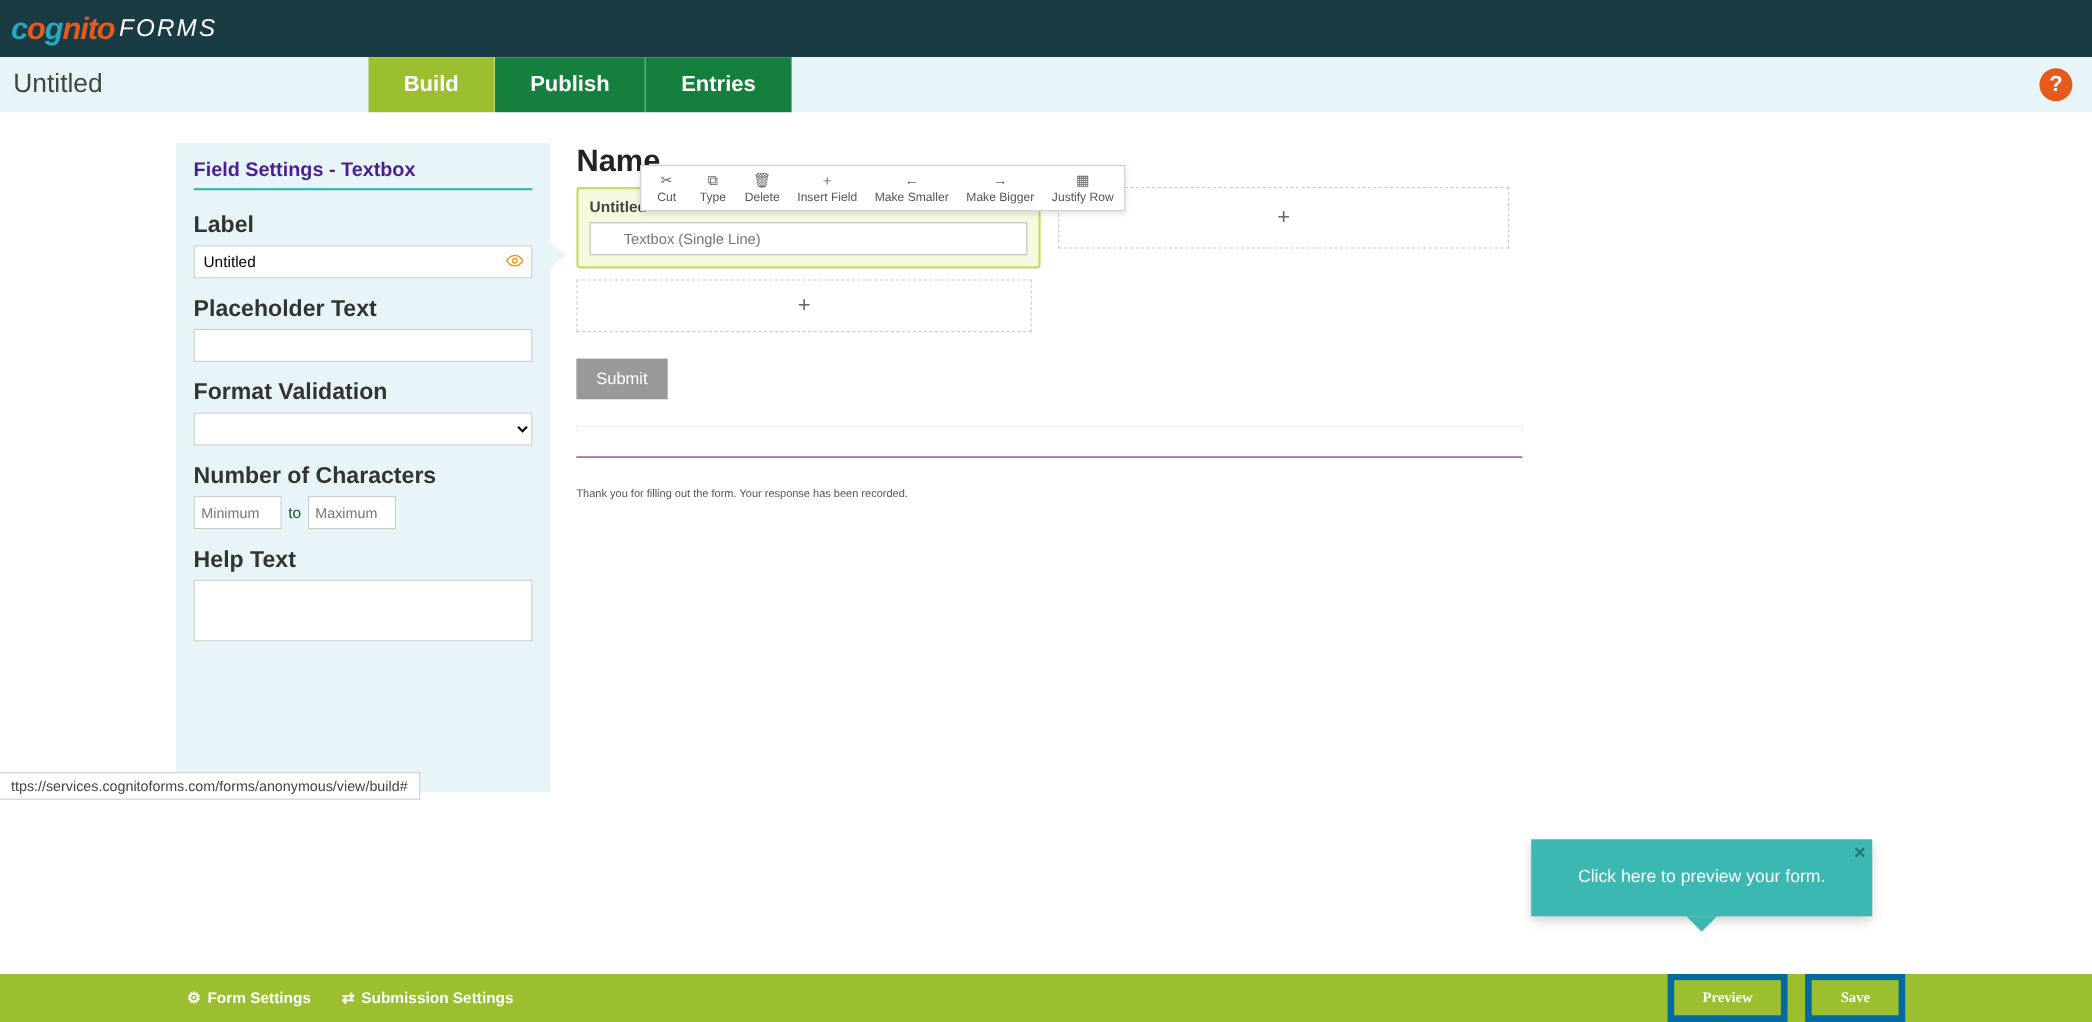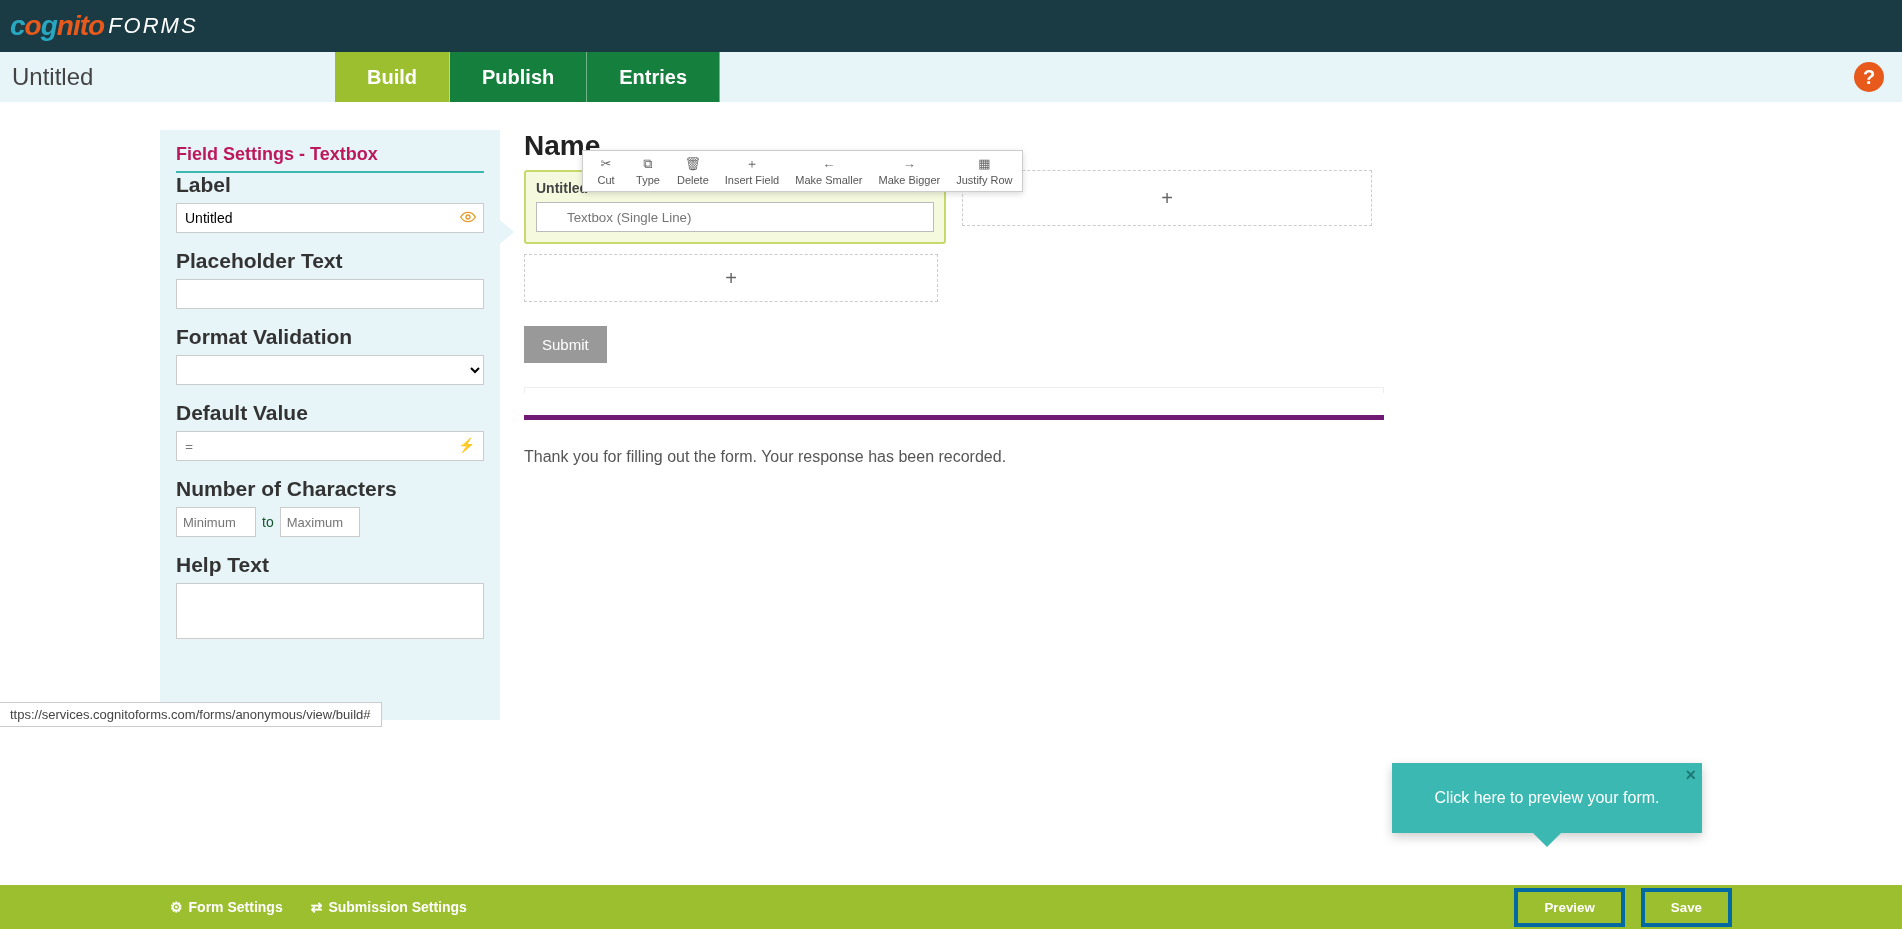--- a/index.html
+++ b/index.html
@@ -14,21 +14,21 @@
   .nav-title { font-size:24px; color:#444; font-family: 'Trebuchet MS', sans-serif; padding:0 12px; flex:0 0 335px; }
   .nav-tabs { display:flex; height:100%; }
   .nav-tab { display:flex; align-items:center; justify-content:center; padding:0 32px; font-size:20px; font-weight:600; font-family:'Trebuchet MS',sans-serif; color:#fff; cursor:pointer; border-right:1px solid rgba(255,255,255,0.4); }
   .nav-tab.build { background:#9bbf2e; }
   .nav-tab.pub, .nav-tab.ent { background:#15803d; }
   .help-badge { position:absolute; right:18px; top:10px; width:30px; height:30px; border-radius:50%; background:#e85a1c; color:#fff; font-weight:bold; font-size:20px; display:flex; align-items:center; justify-content:center; cursor:pointer; }
 
   .content { display:flex; padding:28px 0 0 160px; position:relative; height:618px; }
 
   .sidebar { width:340px; background:#e7f5f8; padding:14px 16px 8px 16px; position:relative; }
-  .sidebar-title { font-size:18px; font-weight:600; color:#be185d; font-family:'Trebuchet MS',sans-serif; padding-bottom:6px; border-bottom:2px solid #3bb8b1; margin-bottom:0; }
+  .sidebar-title { font-size:18px; font-weight:600; color:#4c1d95; font-family:'Trebuchet MS',sans-serif; padding-bottom:6px; border-bottom:2px solid #3bb8b1; margin-bottom:20px; }
   .field-group { margin-bottom:16px; }
   .field-label { font-weight:600; font-size:21px; color:#333; font-family:'Trebuchet MS',sans-serif; margin-bottom:6px; display:block; }
   .text-input { width:100%; height:30px; border:1px solid #ccc; background:#fff; padding:4px 28px 4px 8px; font-size:14px; }
   .label-wrap { position:relative; }
   .eye-icon { position:absolute; right:8px; top:6px; color:#e59a2a; cursor:pointer; }
   .radio-row { display:flex; align-items:center; margin-bottom:4px; }
   .radio-row input { margin-right:6px; accent-color:#9bbf2e; }
   .select-input { width:100%; height:30px; border:1px solid #ccc; background:#fff; padding:3px 6px; }
   .default-wrap { position:relative; }
   .default-input { width:100%; height:30px; border:1px solid #ccc; background:#fff; padding:4px 28px 4px 8px; color:#999; font-style:italic; }
@@ -46,37 +46,37 @@
   .selected-field { border:2px solid #c7d96a; background:#f5fadf; border-radius:3px; padding:8px 10px 10px 10px; width:422px; position:relative; }
   .sel-label { font-size:14px; color:#444; font-weight:600; font-family:'Trebuchet MS',sans-serif; margin-bottom:6px; }
   .sel-input { width:100%; height:30px; border:1px solid #bbb; background:#fff; padding:4px 8px 4px 30px; color:#aaa; position:relative; }
   .sel-input-wrap { position:relative; }
   .sel-input-icon { position:absolute; left:8px; top:6px; color:#aaa; font-family:Georgia,serif; font-weight:bold; font-style:italic; }
   .add-box { border:1px dashed #ccc; display:flex; align-items:center; justify-content:center; color:#666; cursor:pointer; }
   .add-right { width:410px; height:56px; font-size:20px; }
   .add-below { width:414px; height:48px; font-size:20px; margin-bottom:24px; }
   .submit-btn { background:#999; color:#fff; border:none; padding:10px 18px; font-size:15px; font-family:'Trebuchet MS',sans-serif; cursor:pointer; }
   .hr-block { border:1px solid #eee; border-bottom:none; height:6px; margin:24px 0 10px 0; }
-  .conf-block { border-top:5px solid #701a75; margin-top:22px; padding-top:28px; color:#555; font-size:16px; }
+  .conf-block { border-top:1px solid #701a75; margin-top:22px; padding-top:28px; color:#555; font-size:10px; }
 
   .float-toolbar { position:absolute; left:582px; top:150px; background:#fff; border:1px solid #ccc; box-shadow:0 2px 6px rgba(0,0,0,0.15); display:flex; padding:4px 2px 2px 2px; z-index:50; }
   .tb-item { display:flex; flex-direction:column; align-items:center; justify-content:flex-start; padding:2px 8px; font-size:11px; color:#555; cursor:pointer; line-height:1.15; text-align:center; min-width:42px; }
   .tb-item .tico { font-size:13px; margin-bottom:2px; color:#666; }
 
   .tooltip { position:absolute; right:200px; bottom:96px; width:310px; background:#3bb8b1; color:#fff; padding:26px 18px; text-align:center; font-size:16px; box-shadow:0 4px 10px rgba(0,0,0,0.2); z-index:60; }
   .tooltip-close { position:absolute; right:6px; top:2px; color:#1f7a75; font-weight:bold; font-size:18px; cursor:pointer; }
   .tooltip-arrow { position:absolute; bottom:-14px; left:50%; margin-left:-14px; width:0;height:0; border-left:14px solid transparent; border-right:14px solid transparent; border-top:14px solid #3bb8b1; }
 
   .statusbar { position:absolute; left:0; top:702px; background:#fff; border:1px solid #ccc; border-left:none; padding:4px 10px; font-size:13px; color:#444; z-index:70; }
 
   .footer { position:fixed; left:0; right:0; bottom:0; height:44px; background:#9bbf2e; display:flex; align-items:center; padding:0 170px; color:#fff; z-index:40; }
   .footer-left { display:flex; gap:28px; }
   .footer-link { display:flex; align-items:center; gap:6px; font-weight:600; font-family:'Trebuchet MS',sans-serif; cursor:pointer; }
   .footer-spacer { flex:1; }
-  .footer-btn { border:4px solid #0369a1; padding:8px 26px; color:#fff; font-weight:600; font-family:Liberation Sans, sans-serif; background:transparent; cursor:pointer; margin-left:16px; }
+  .footer-btn { border:6px solid #0369a1; padding:8px 26px; color:#fff; font-weight:600; font-family:Liberation Serif, serif; background:transparent; cursor:pointer; margin-left:16px; }
 </style>
 </head>
 <body>
 
 <div class="topbar">
   <div class="logo">
     <span class="logo-cognito">
       <span class="logo-c1">c</span><span class="logo-o">o</span><span class="logo-g">g</span><span class="logo-n">n</span><span class="logo-i">i</span><span class="logo-t">t</span><span class="logo-o2">o</span>
     </span>
     <span class="logo-forms">FORMS</span>
@@ -115,27 +115,20 @@
     <div class="field-group">
       <span class="field-label">Placeholder Text</span>
       <input class="text-input" style="">
     </div>
 
     <div class="field-group">
       <span class="field-label">Format Validation</span>
       <select class="select-input"><option></option></select>
     </div>
 
-    <div class="field-group">
-      <span class="field-label">Default Value</span>
-      <div class="default-wrap">
-        <input class="default-input" placeholder="=" style="">
-        <span class="bolt">⚡</span>
-      </div>
-    </div>
 
     <div class="field-group">
       <span class="field-label">Number of Characters</span>
       <div class="char-row">
         <input placeholder="Minimum" style="">
         <span class="char-to">to</span>
         <input placeholder="Maximum" style="">
       </div>
     </div>
 

